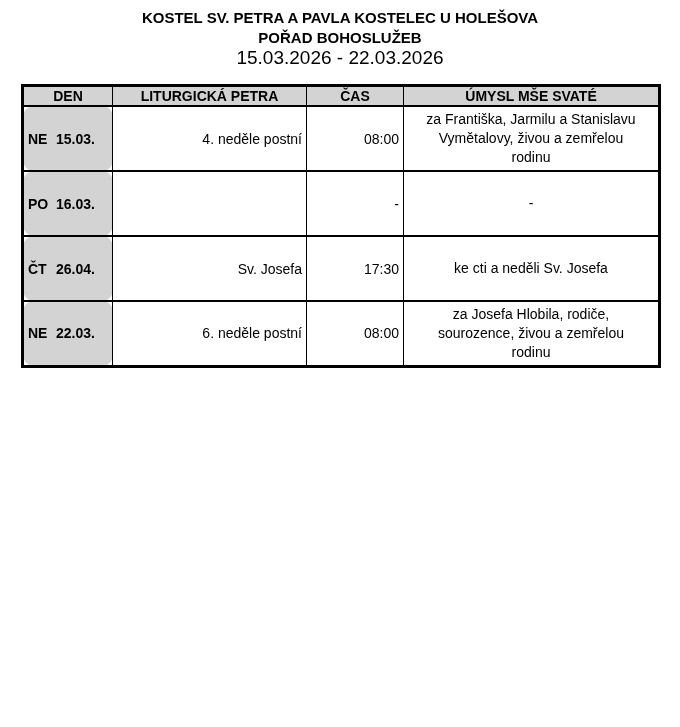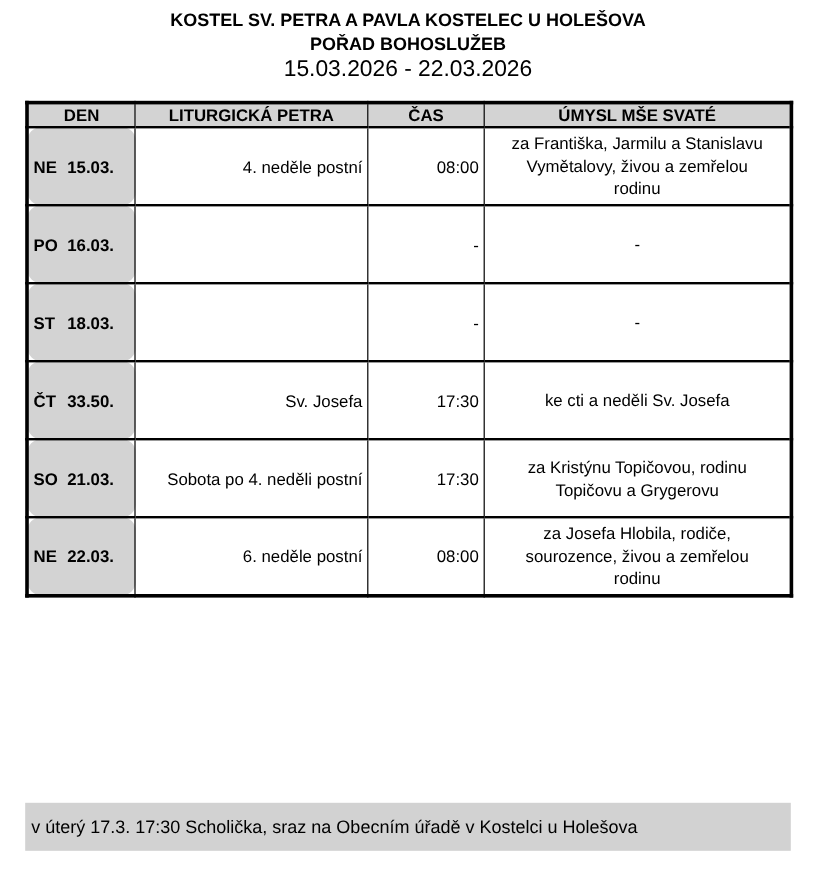--- a/index.html
+++ b/index.html
@@ -134,46 +134,30 @@
 Vymětalovy, živou a zemřelou
 rodinu</td>
       </tr>
       <tr>
         <td class="day-cell"><span class="day">PO</span><span class="date">16.03.</span></td>
         <td class="celebration-cell"></td>
         <td class="time-cell">-</td>
         <td class="intention-cell">-</td>
       </tr>
       <tr>
-        <td class="day-cell"><span class="day">ST</span><span class="date">18.03.</span></td>
-        <td class="celebration-cell"></td>
-        <td class="time-cell">-</td>
-        <td class="intention-cell">-</td>
-      </tr>
-      <tr>
-        <td class="day-cell"><span class="day">ČT</span><span class="date">33.50.</span></td>
+        <td class="day-cell"><span class="day">ČT</span><span class="date">26.04.</span></td>
         <td class="celebration-cell">Sv. Josefa</td>
         <td class="time-cell">17:30</td>
         <td class="intention-cell">ke cti a neděli Sv. Josefa</td>
-      </tr>
-      <tr>
-        <td class="day-cell"><span class="day">SO</span><span class="date">21.03.</span></td>
-        <td class="celebration-cell">Sobota po 4. neděli postní</td>
-        <td class="time-cell">17:30</td>
-        <td class="intention-cell">za Kristýnu Topičovou, rodinu
-Topičovu a Grygerovu</td>
       </tr>
       <tr>
         <td class="day-cell"><span class="day">NE</span><span class="date">22.03.</span></td>
         <td class="celebration-cell">6. neděle postní</td>
         <td class="time-cell">08:00</td>
         <td class="intention-cell">za Josefa Hlobila, rodiče,
 sourozence, živou a zemřelou
 rodinu</td>
       </tr>
     </tbody>
   </table>
 
-  <div class="footer-note">
-    <span>v úterý 17.3. 17:30 Scholička, sraz na Obecním úřadě v Kostelci u Holešova</span>
-  </div>
 
 </div>
 
 </body></html>

